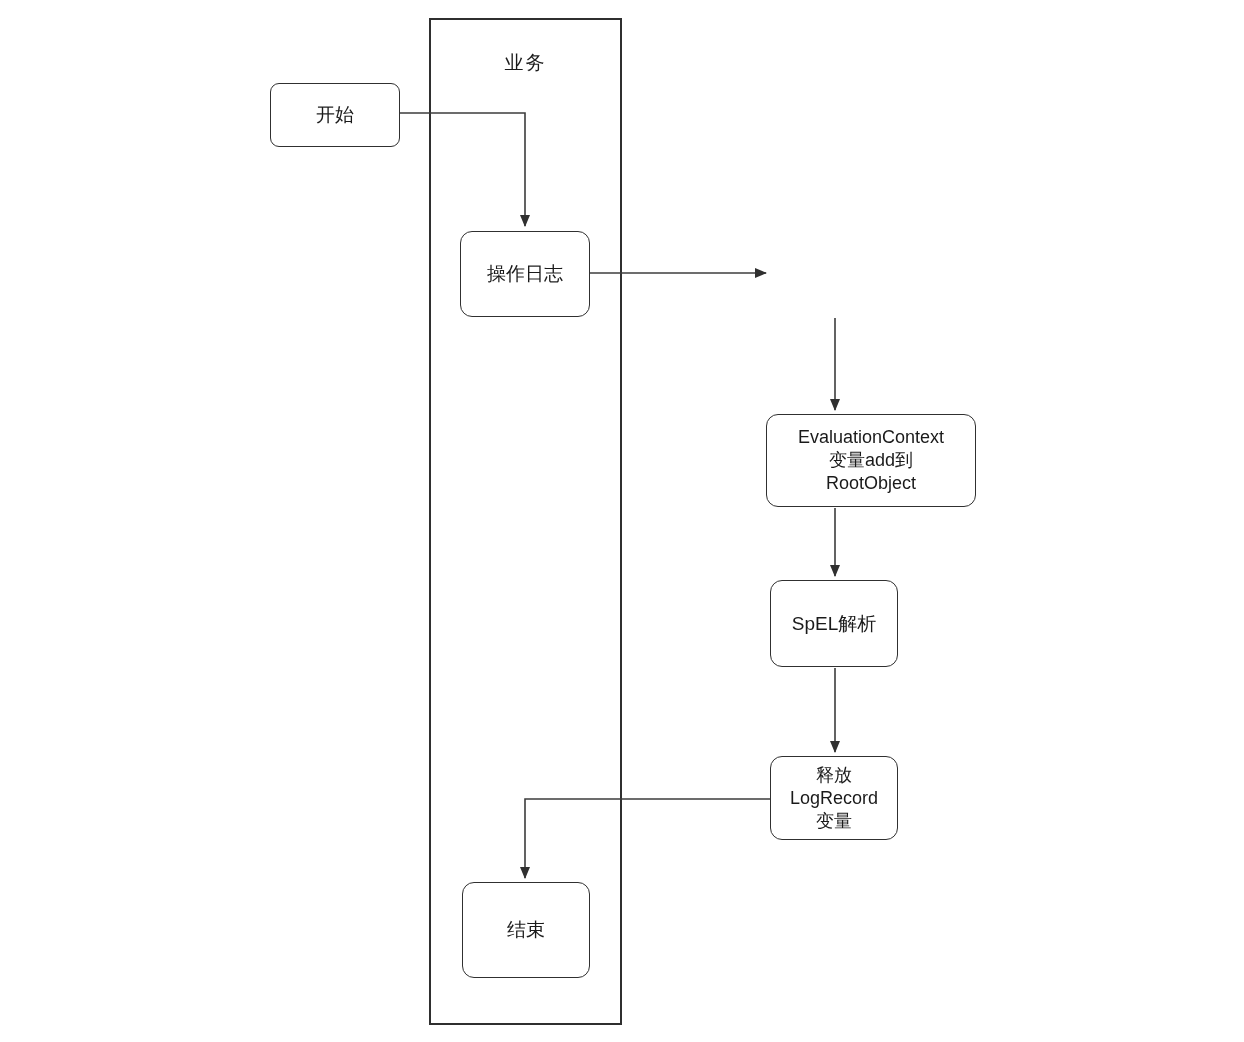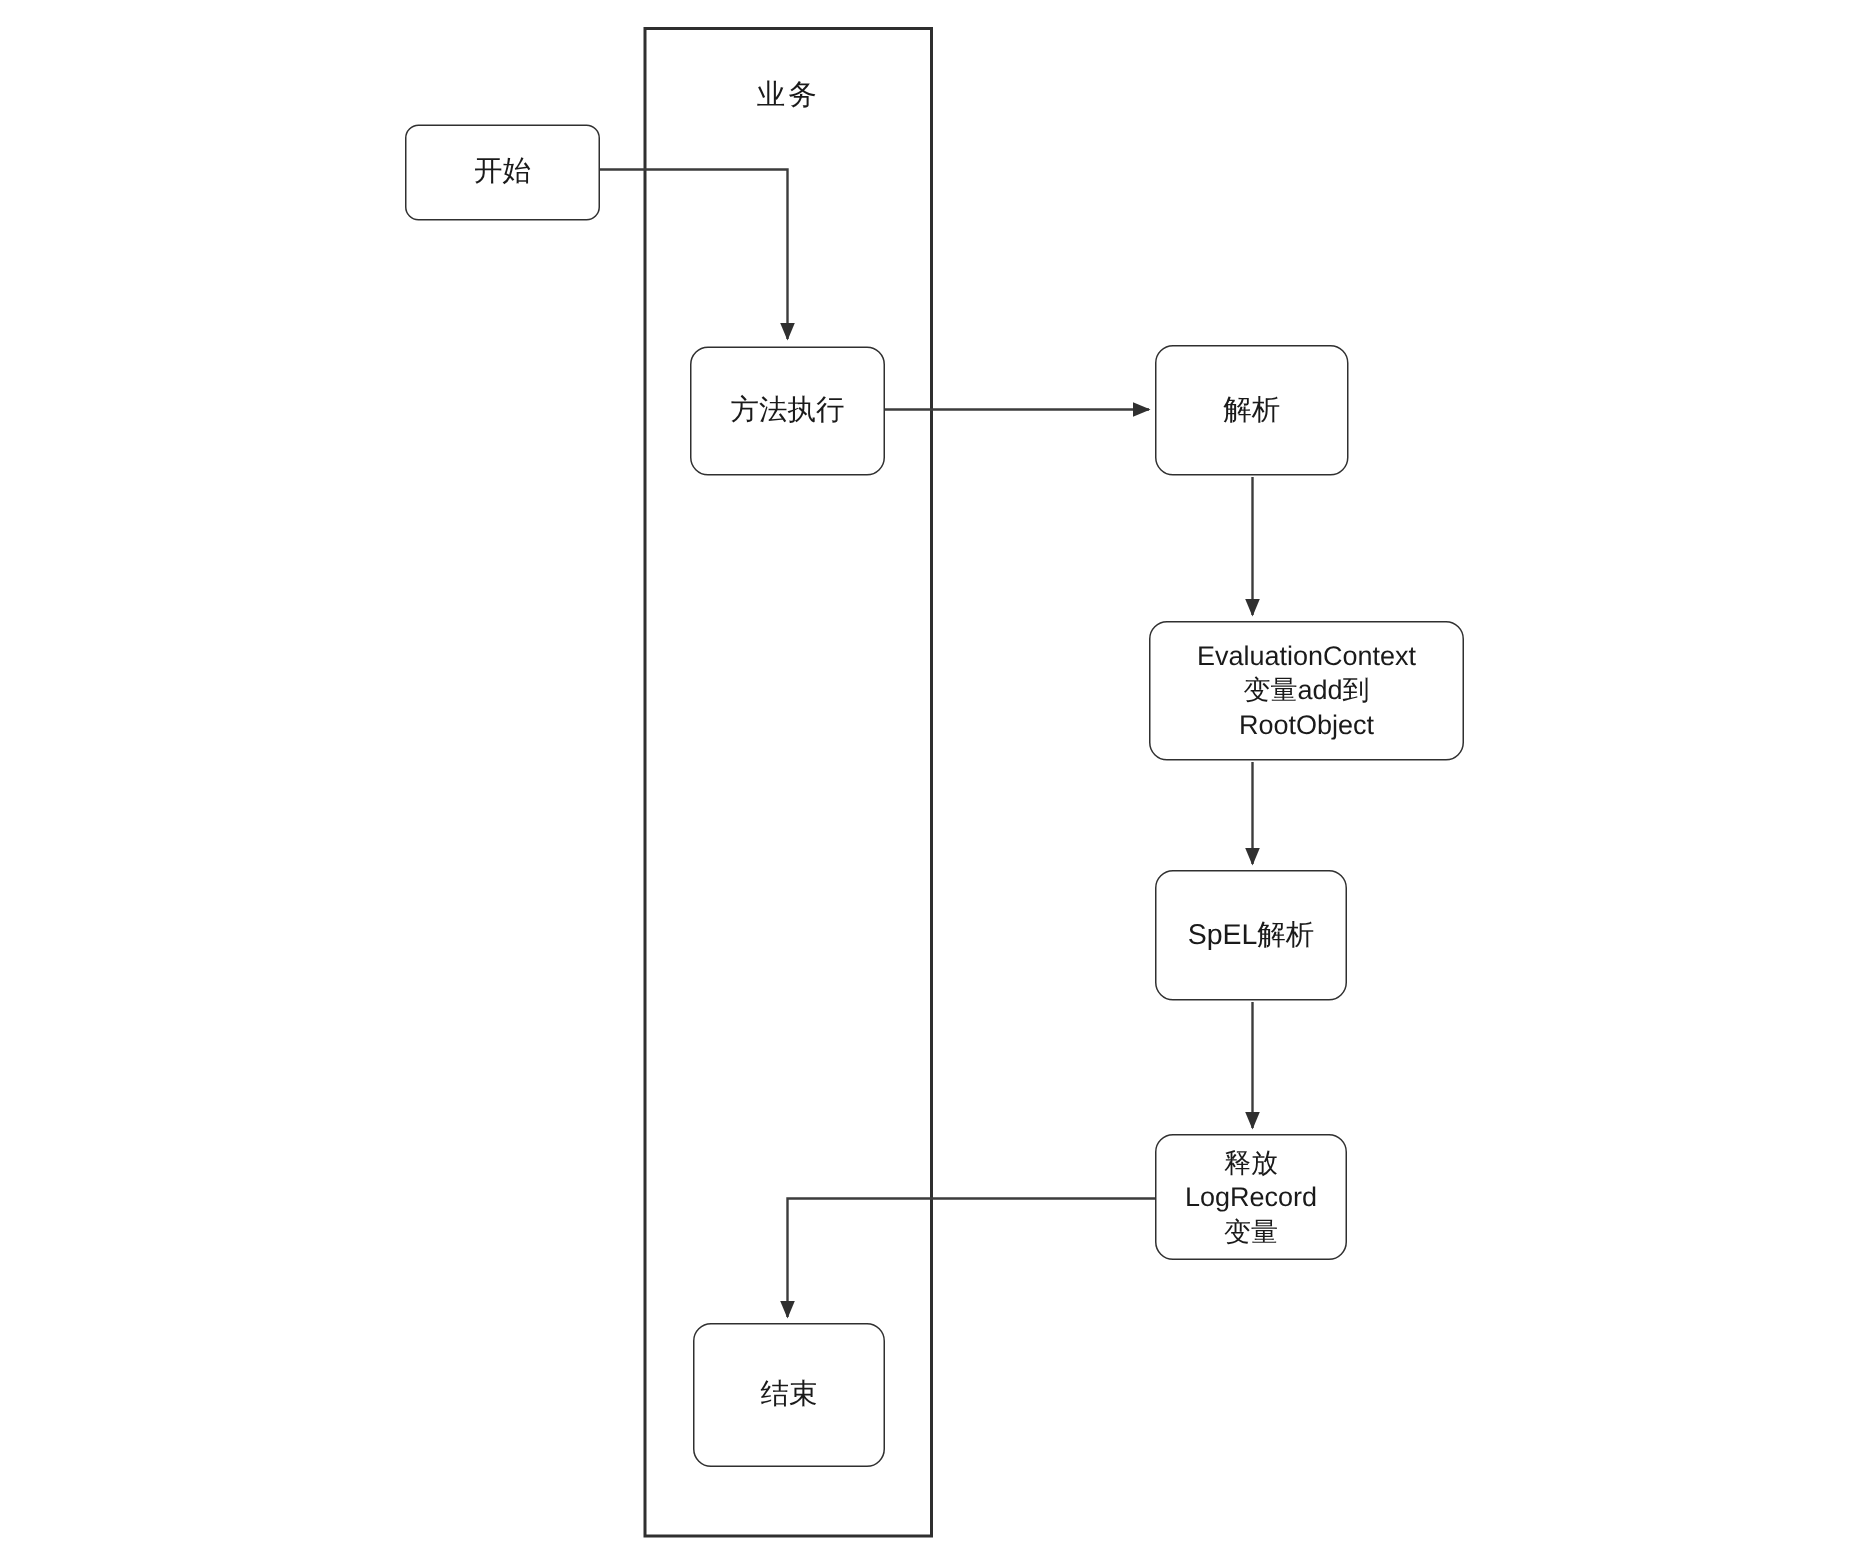--- a/index.html
+++ b/index.html
@@ -88,26 +88,23 @@
     <path class="edge" d="M835,508 L835,576" marker-end="url(#arrow)"></path>
     <path class="edge" d="M835,668 L835,752" marker-end="url(#arrow)"></path>
     <path class="edge" d="M770,799 L525,799 L525,878" marker-end="url(#arrow)"></path>
   </svg>
 
   <div class="node node-start">
     <span>开始</span>
   </div>
 
   <div class="node node-method">
-    <span>方法执行</span>
+    <span>操作日志</span>
   </div>
 
-  <div class="node node-parse">
-    <span>解析</span>
-  </div>
 
   <div class="node node-evalctx">
     <div>EvaluationContext</div>
     <div>变量add到</div>
     <div>RootObject</div>
   </div>
 
   <div class="node node-spel">
     <span>SpEL解析</span>
   </div>

